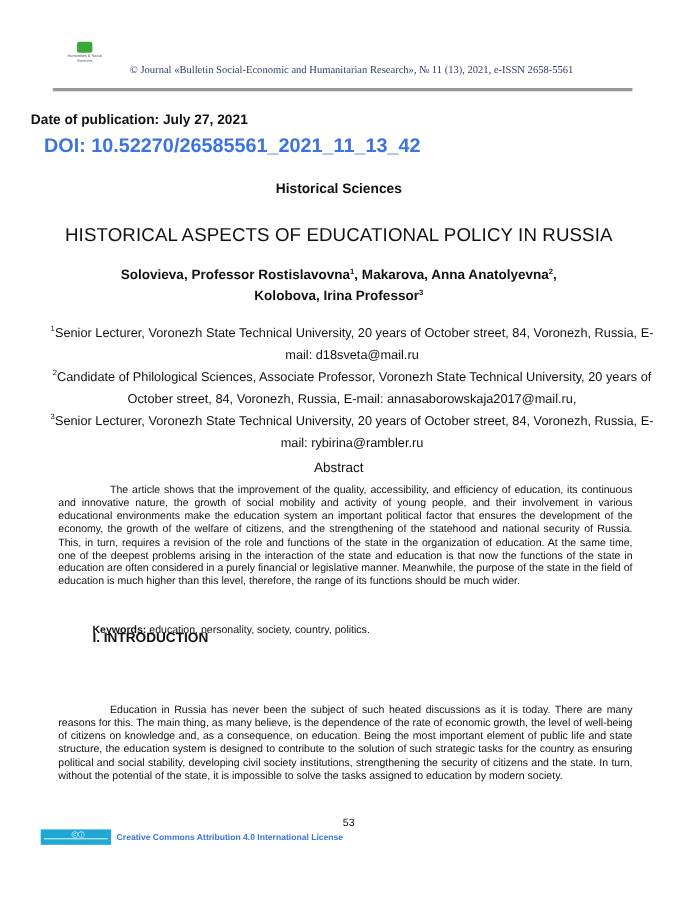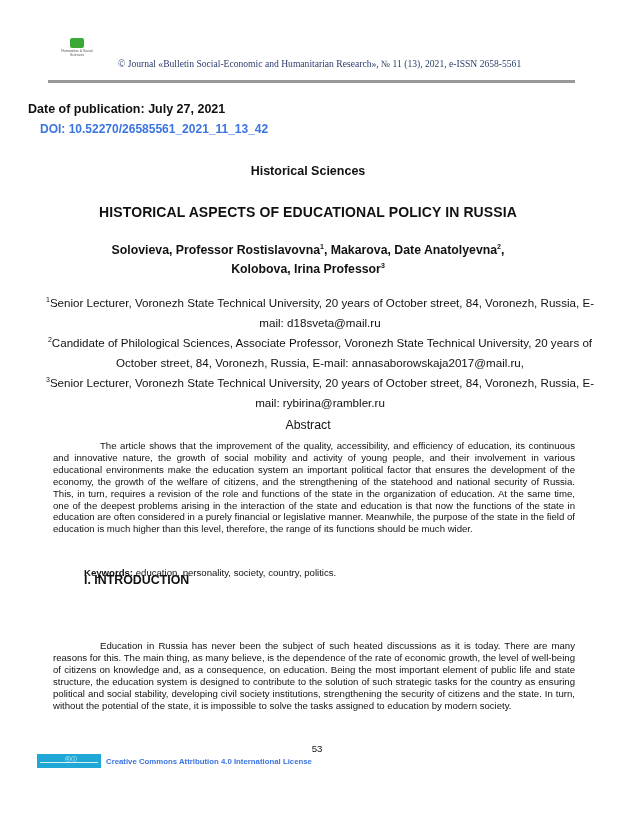--- a/index.html
+++ b/index.html
@@ -6,24 +6,24 @@
   body { width:634px; height:820px; position:relative; overflow:hidden; font-family:"Liberation Sans", sans-serif; color:#111; }
   .abs { position:absolute; }
   
   #logo { left:55px; top:38px; width:44px; text-align:center; }
   #logo .glyph { display:block; margin:0 auto; width:14px; height:10px; background:#3aa935; border-radius:2px; }
   #logo .txt { display:block; font-size:3.5px; color:#555; line-height:4px; margin-top:1px; }
   #journal-line { left:118px; top:58px; font-family:"Liberation Serif", serif; font-size:9.6px; color:#2a3d6b; white-space:nowrap; }
   #header-rule { left:48px; top:80px; width:527px; height:3px; background:#999; }
   
   #pubdate { left:28px; top:102px; font-size:12.5px; font-weight:bold; color:#111; }
-  #doi { left:40px; top:122px; font-size:12px; font-weight:bold; color:#3b74e0; }
+  #doi { left:40px; top:122px; font-size:18px; font-weight:bold; color:#3b74e0; }
   .center { left:0; width:616px; text-align:center; }
   #section { top:164px; font-size:12.5px; font-weight:bold; }
-  #title { top:204px; font-size:14px; font-weight:bold; letter-spacing:0.1px; }
+  #title { top:204px; font-size:17px; font-weight:normal; letter-spacing:0.1px; }
   #authors1 { top:243px; font-size:12.3px; font-weight:bold; }
   #authors2 { top:262px; font-size:12.3px; font-weight:bold; }
   sup { font-size:7px; vertical-align:super; line-height:0; }
   .aff { font-size:11.6px; line-height:20px; }
   #aff-block { left:40px; top:293px; width:560px; text-align:center; }
   #abstract-h { top:418px; font-size:12.3px; font-weight:normal; }
   .body-text { left:53px; width:522px; font-size:9.6px; line-height:11.9px; text-align:justify; }
   .indent { text-indent:47px; }
   #abstract { top:440px; }
   #keywords { left:84px; top:567px; font-size:9.6px; }
@@ -47,21 +47,21 @@
 <div id="journal-line" class="abs">© Journal «Bulletin Social-Economic and Humanitarian Research», № 11 (13), 2021, e-ISSN 2658-5561</div>
 <div id="header-rule" class="abs"></div>
 
 <div id="pubdate" class="abs">Date of publication: July 27, 2021</div>
 <div id="doi" class="abs">DOI: 10.52270/26585561_2021_11_13_42</div>
 
 <div id="section" class="abs center">Historical Sciences</div>
 <div id="title" class="abs center">HISTORICAL ASPECTS OF EDUCATIONAL POLICY IN RUSSIA</div>
 
 <div id="authors1" class="abs center">
-  <span>Solovieva, Professor Rostislavovna</span><sup>1</sup><span>, </span><span>Makarova, Date Anatolyevna</span><sup>2</sup><span>,</span>
+  <span>Solovieva, Professor Rostislavovna</span><sup>1</sup><span>, </span><span>Makarova, Anna Anatolyevna</span><sup>2</sup><span>,</span>
 </div>
 <div id="authors2" class="abs center">
   <span>Kolobova, Irina Professor</span><sup>3</sup>
 </div>
 
 <div id="aff-block" class="abs">
   <div class="aff"><sup>1</sup><span>Senior Lecturer, Voronezh State Technical University, 20 years of October street, 84, Voronezh, Russia, E-mail: d18sveta@mail.ru</span></div>
   <div class="aff"><sup>2</sup><span>Candidate of Philological Sciences, Associate Professor, Voronezh State Technical University, 20 years of October street, 84, Voronezh, Russia, E-mail: annasaborowskaja2017@mail.ru,</span></div>
   <div class="aff"><sup>3</sup><span>Senior Lecturer, Voronezh State Technical University, 20 years of October street, 84, Voronezh, Russia, E-mail: rybirina@rambler.ru</span></div>
 </div>

